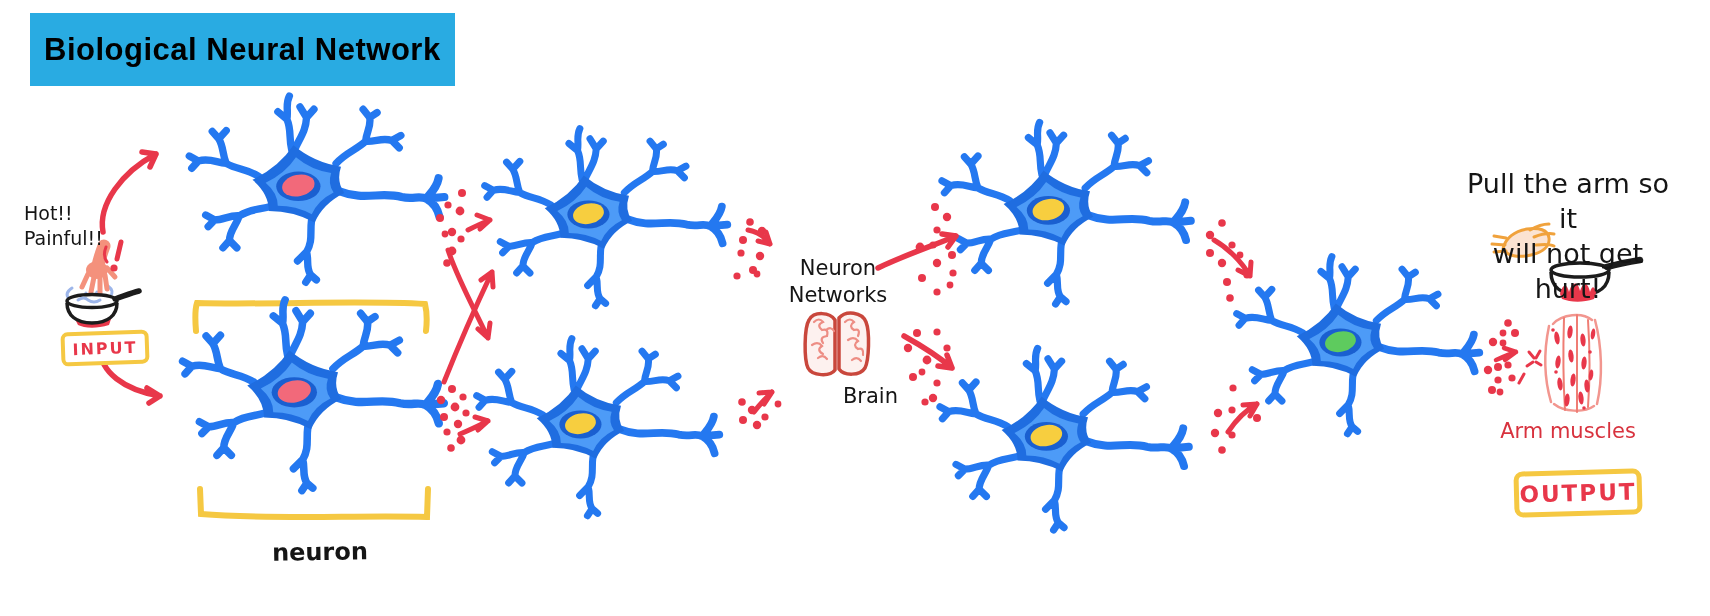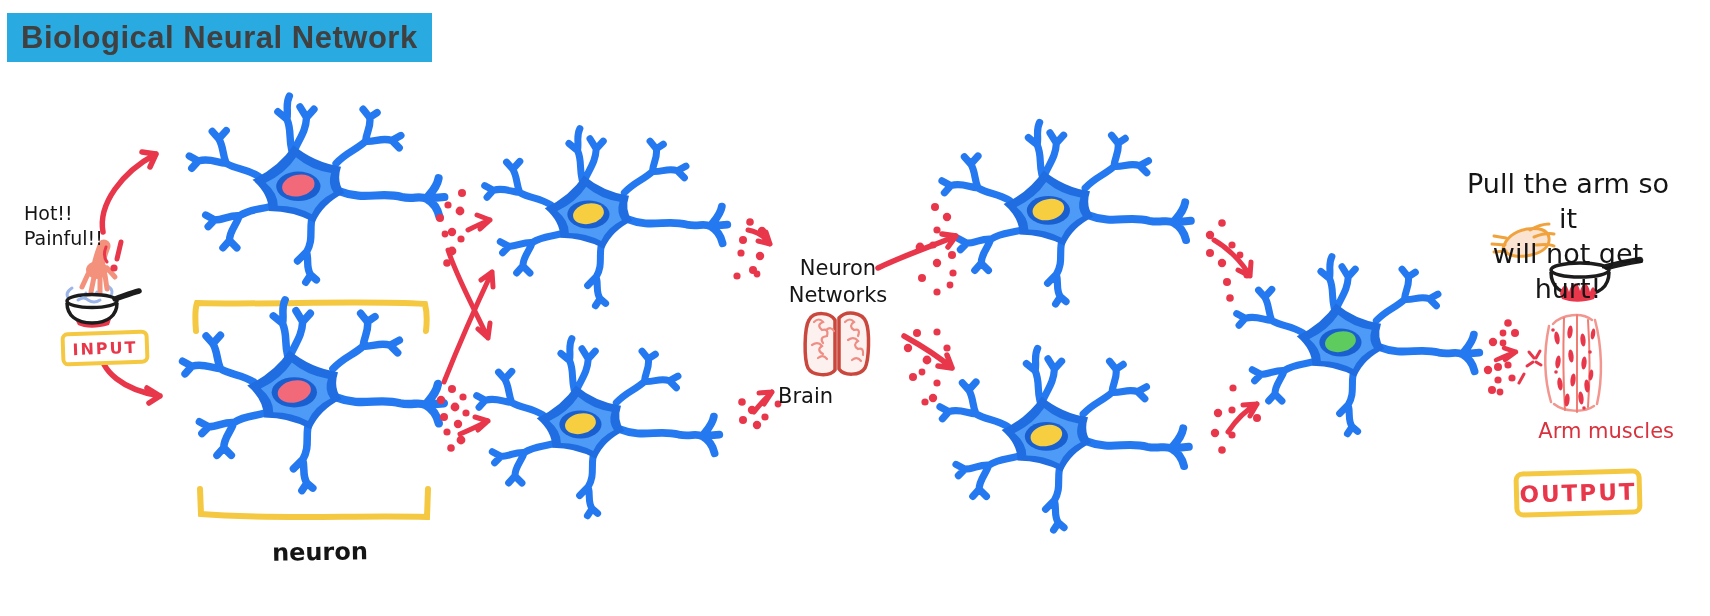--- a/index.html
+++ b/index.html
@@ -7,36 +7,36 @@
     --neuron-blue:#2478f0; --soma-edge:#1f6de0; --soma-fill:#4d9bf7; --nucleus-ring:#1a5fd0;
     --nucleus-red:#f2697a; --nucleus-yellow:#f7ce3f; --nucleus-green:#5ecb5e;
     --accent-yellow:#f5c842; --text-dark:#151515; --hand-orange:#f4917c;
     --hand-gold:#f0a23c; --steam-blue:#9db6ea; --brain-red:#c9473c; --brain-light:#ed8d84;
   }
   html,body{margin:0;padding:0;background:#ffffff;}
   .stage{position:relative;width:1710px;height:616px;background:#ffffff;overflow:hidden;
          font-family:"DejaVu Sans",sans-serif;}
   .stage svg{position:absolute;left:0;top:0;}
   .lbl{position:absolute;color:var(--text-dark);white-space:pre-line;}
-  .title-box{position:absolute;left:7px;top:13px;height:49px;line-height:49px;padding:0 14px;
-    background:var(--title-bg);color:#404040;font-family:"Liberation Sans",sans-serif;
+  .title-box{position:absolute;left:30px;top:13px;height:49px;line-height:49px;padding:12px 14px;
+    background:var(--title-bg);color:#000000;font-family:"Liberation Sans",sans-serif;
     font-size:31px;font-weight:600;letter-spacing:0.5px;}
   .stimulus{left:24px;top:201px;font-size:19px;line-height:1.32;}
   .badge{position:absolute;display:flex;align-items:center;justify-content:center;
     border:4px solid var(--accent-yellow);border-radius:7px;color:var(--signal-red);
     font-weight:700;background:#fff;}
   .input-badge{left:61px;top:331px;width:80px;height:26px;font-size:16px;letter-spacing:2px;
     transform:rotate(-2deg);}
   .output-badge{left:1514px;top:470px;width:118px;height:36px;font-size:23px;letter-spacing:2px;
     border-width:5px;border-radius:9px;transform:rotate(-1.5deg);}
   .neuron-caption{left:272px;top:538px;font-size:24px;font-weight:700;transform:rotate(-1deg);}
   .brain-heading{left:778px;top:255px;width:120px;text-align:center;font-size:21px;line-height:1.27;}
-  .brain-caption{left:778px;top:384px;width:120px;text-align:left;font-size:21px;}
+  .brain-caption{left:778px;top:384px;width:120px;text-align:right;font-size:21px;}
   .response{left:1462px;top:166px;width:212px;text-align:center;font-size:27px;line-height:1.3;}
-  .muscle-caption{left:1462px;top:419px;width:212px;text-align:right;font-size:21px;
+  .muscle-caption{left:1462px;top:419px;width:212px;text-align:center;font-size:21px;
     color:var(--label-red);}
 </style>
 </head>
 <body>
 
 <div class="stage">
 
   <svg width="1710" height="616" viewBox="0 0 1710 616">
     <defs>
       <g id="neuron">

